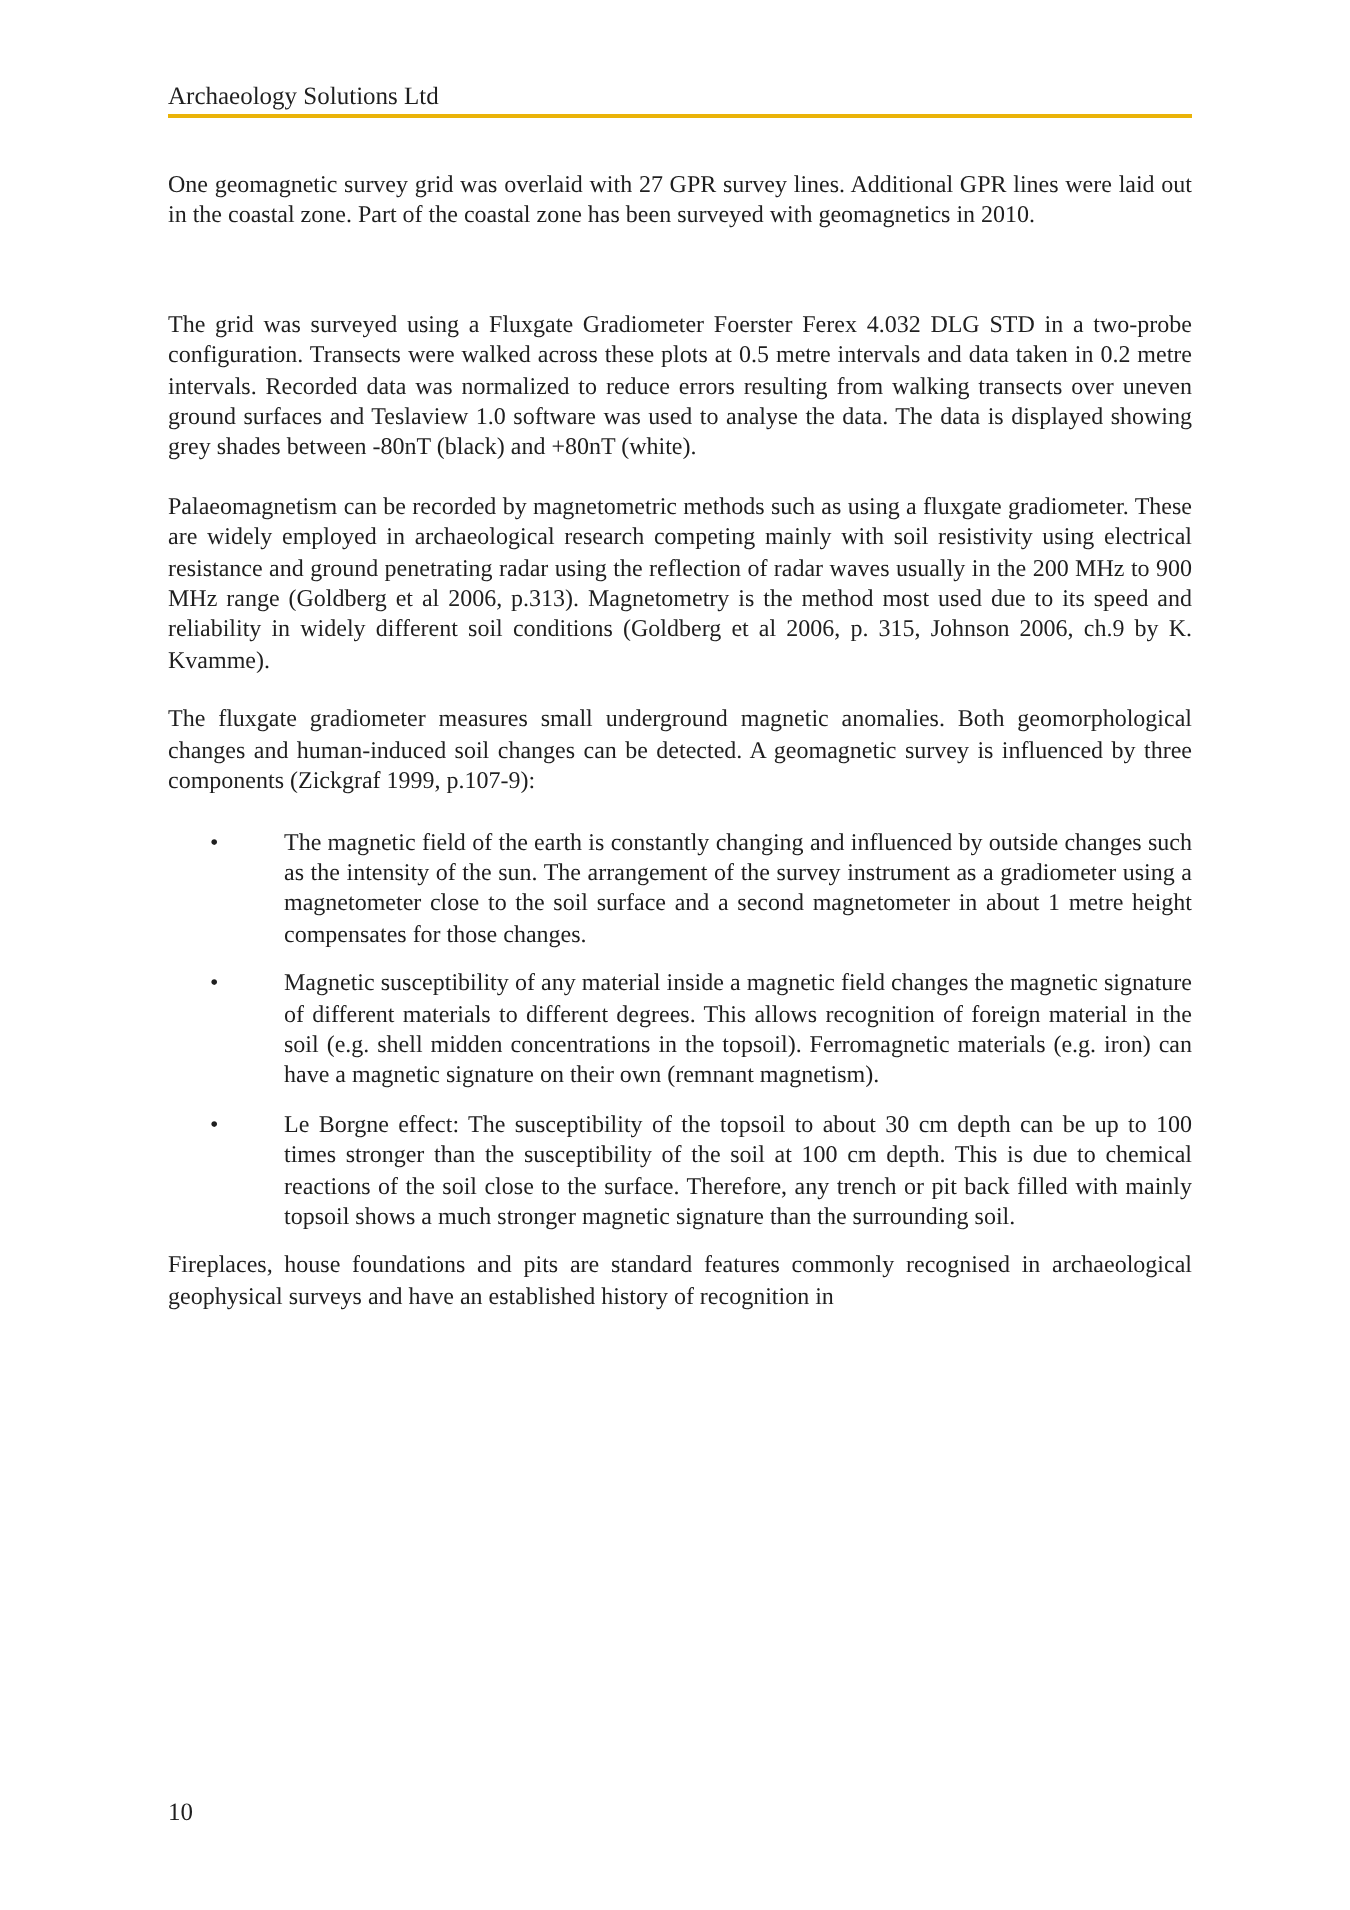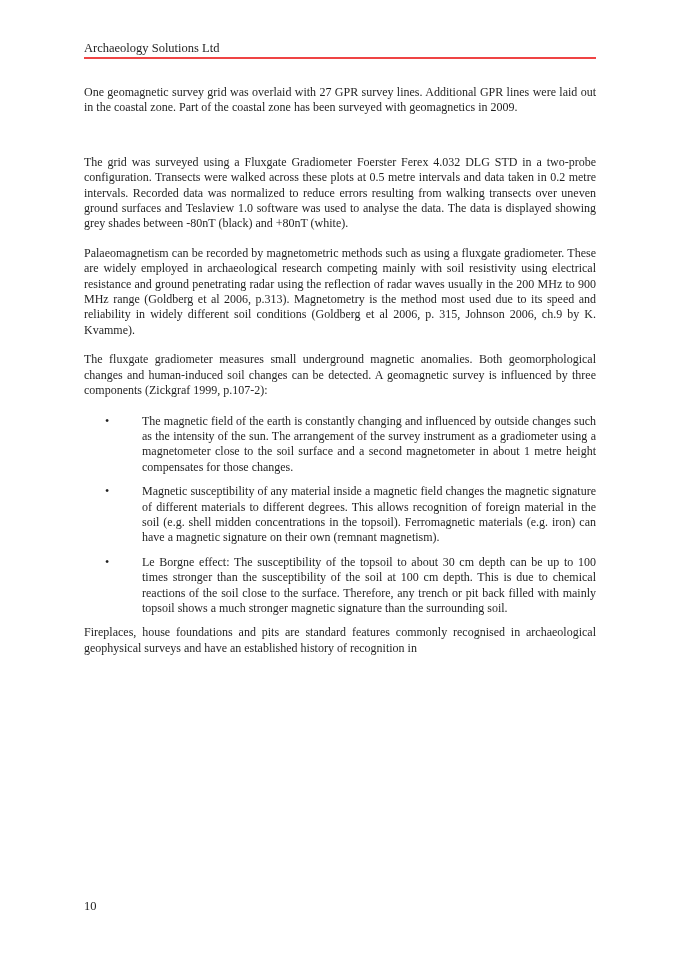--- a/index.html
+++ b/index.html
@@ -14,21 +14,21 @@
     box-sizing: border-box;
   }
   .content {
     margin-left: 84px;
     margin-right: 79px; 
   }
   .header-row {
     padding-top: 41px;
     font-size: 12.5px;
     line-height: 14px;
-    border-bottom: 2px solid #ef4444;
+    border-bottom: 2px solid #eab308;
     padding-bottom: 2px;
   }
   .chapter-title {
     margin: 52px 0 0 12px;
     font-size: 16.5px;
     font-weight: bold;
     font-style: italic;
     line-height: 19px;
   }
   .chapter-title .num { margin-right: 7px; }
@@ -84,28 +84,28 @@
 
 <div class="page">
   <div class="content">
 
     <div class="header-row">
       <span>Archaeology Solutions Ltd</span>
     </div>
 
 
 
-    <p class="para first">One geomagnetic survey grid was overlaid with 27 GPR survey lines. Additional GPR lines were laid out in the coastal zone. Part of the coastal zone has been surveyed with geomagnetics in 2009.</p>
+    <p class="para first">One geomagnetic survey grid was overlaid with 27 GPR survey lines. Additional GPR lines were laid out in the coastal zone. Part of the coastal zone has been surveyed with geomagnetics in 2010.</p>
 
 
     <p class="para after-heading">The grid was surveyed using a Fluxgate Gradiometer Foerster Ferex 4.032 DLG STD in a two-probe configuration.  Transects were walked across these plots at 0.5 metre intervals and data taken in 0.2 metre intervals.  Recorded data was normalized to reduce errors resulting from walking transects over uneven ground surfaces and Teslaview 1.0 software was used to analyse the data. The data is displayed showing grey shades between -80nT (black) and +80nT (white).</p>
 
     <p class="para">Palaeomagnetism can be recorded by magnetometric methods such as using a fluxgate gradiometer. These are widely employed in archaeological research competing mainly with soil resistivity using electrical resistance and ground penetrating radar using the reflection of radar waves usually in the 200 MHz to 900 MHz range (Goldberg et al 2006, p.313). Magnetometry is the method most used due to its speed and reliability in widely different soil conditions (Goldberg et al 2006, p. 315, Johnson 2006, ch.9 by K. Kvamme).</p>
 
-    <p class="para">The fluxgate gradiometer measures small underground magnetic anomalies.  Both geomorphological changes and human-induced soil changes can be detected.  A geomagnetic survey is influenced by three components (Zickgraf 1999, p.107-2):</p>
+    <p class="para">The fluxgate gradiometer measures small underground magnetic anomalies.  Both geomorphological changes and human-induced soil changes can be detected.  A geomagnetic survey is influenced by three components (Zickgraf 1999, p.107-9):</p>
 
     <div class="bullet-list">
       <div class="bullet-item">
         <span class="bullet-marker">•</span>
         <span class="bullet-text">The magnetic field of the earth is constantly changing and influenced by outside changes such as the intensity of the sun.  The arrangement of the survey instrument as a gradiometer using a magnetometer close to the soil surface and a second magnetometer in about 1 metre height compensates for those changes.</span>
       </div>
       <div class="bullet-item">
         <span class="bullet-marker">•</span>
         <span class="bullet-text">Magnetic susceptibility of any material inside a magnetic field changes the magnetic signature of different materials to different degrees.  This allows recognition of foreign material in the soil (e.g. shell midden concentrations in the topsoil).  Ferromagnetic materials (e.g. iron) can have a magnetic signature on their own (remnant magnetism).</span>
       </div>

